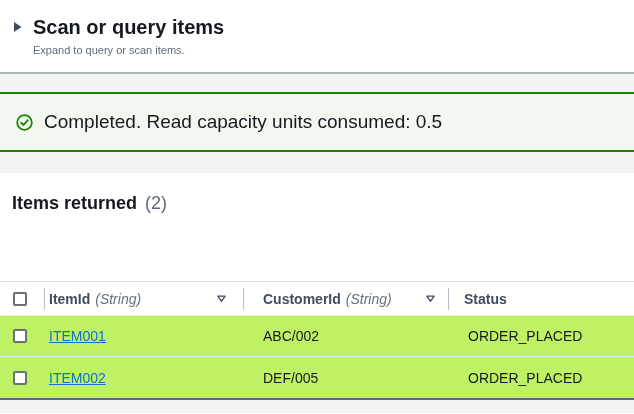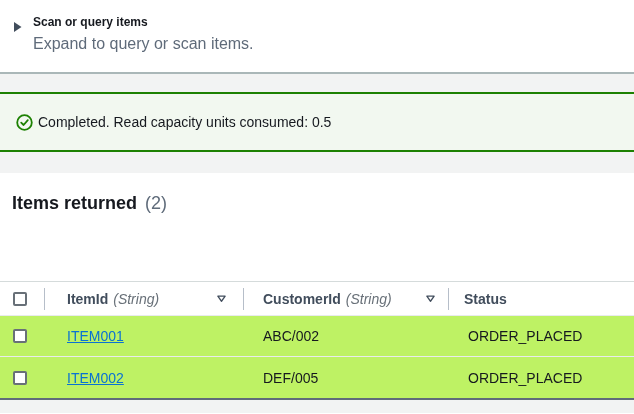--- a/index.html
+++ b/index.html
@@ -17,47 +17,47 @@
     background: #ffffff;
     border-bottom: 2px solid #aab7b8;
     padding: 16px 16px 0 12px;
     display: flex;
     align-items: flex-start;
     gap: 10px;
     cursor: pointer;
   }
   .caret-icon { margin-top: 4px; flex: 0 0 auto; display: inline-flex; }
   .expander-title {
-    font-size: 12px;
+    font-size: 20px;
     font-weight: 700;
     color: #16191f;
     line-height: 1.15;
   }
   .expander-sub {
-    font-size: 16px;
+    font-size: 11px;
     color: #5f6b7a;
     margin-top: 5px;
   }
 
   
   .strip-a { height: 18px; background: #f2f3f3; }
   .strip-b { height: 21px; background: #f2f3f3; }
   .strip-c { height: 13px; background: #f2f3f3; }
 
   
   .banner {
     height: 60px;
     background: #f2f8f0;
     border-top: 2px solid #1d8102;
     border-bottom: 2px solid #1d8102;
     display: flex;
     align-items: center;
     padding-left: 16px;
-    gap: 5px;
-    font-size: 14px;
+    gap: 11px;
+    font-size: 19px;
     color: #16191f;
   }
   .banner svg { flex: 0 0 auto; display: block; }
 
   
   .results-head {
     height: 108px;
     background: #ffffff;
     padding: 20px 0 0 12px;
   }
@@ -101,21 +101,21 @@
     align-items: center;
     height: 100%;
   }
   .checkbox {
     width: 14px; height: 14px;
     border: 2px solid #687078;
     border-radius: 2px;
     background: #ffffff;
     cursor: pointer;
   }
-  .col1 { width: 199px; flex: 0 0 199px; padding: 0 16px 0 23px; }
+  .col1 { width: 199px; flex: 0 0 199px; padding: 0 16px 0 5px; }
   .col2 { width: 205px; flex: 0 0 205px; padding: 0 12px 0 20px; }
   .col3 { flex: 1 1 auto; padding-left: 20px; }
 
   .hcell {
     position: relative;
     height: 100%;
     display: flex;
     align-items: center;
     justify-content: space-between;
     cursor: pointer;

